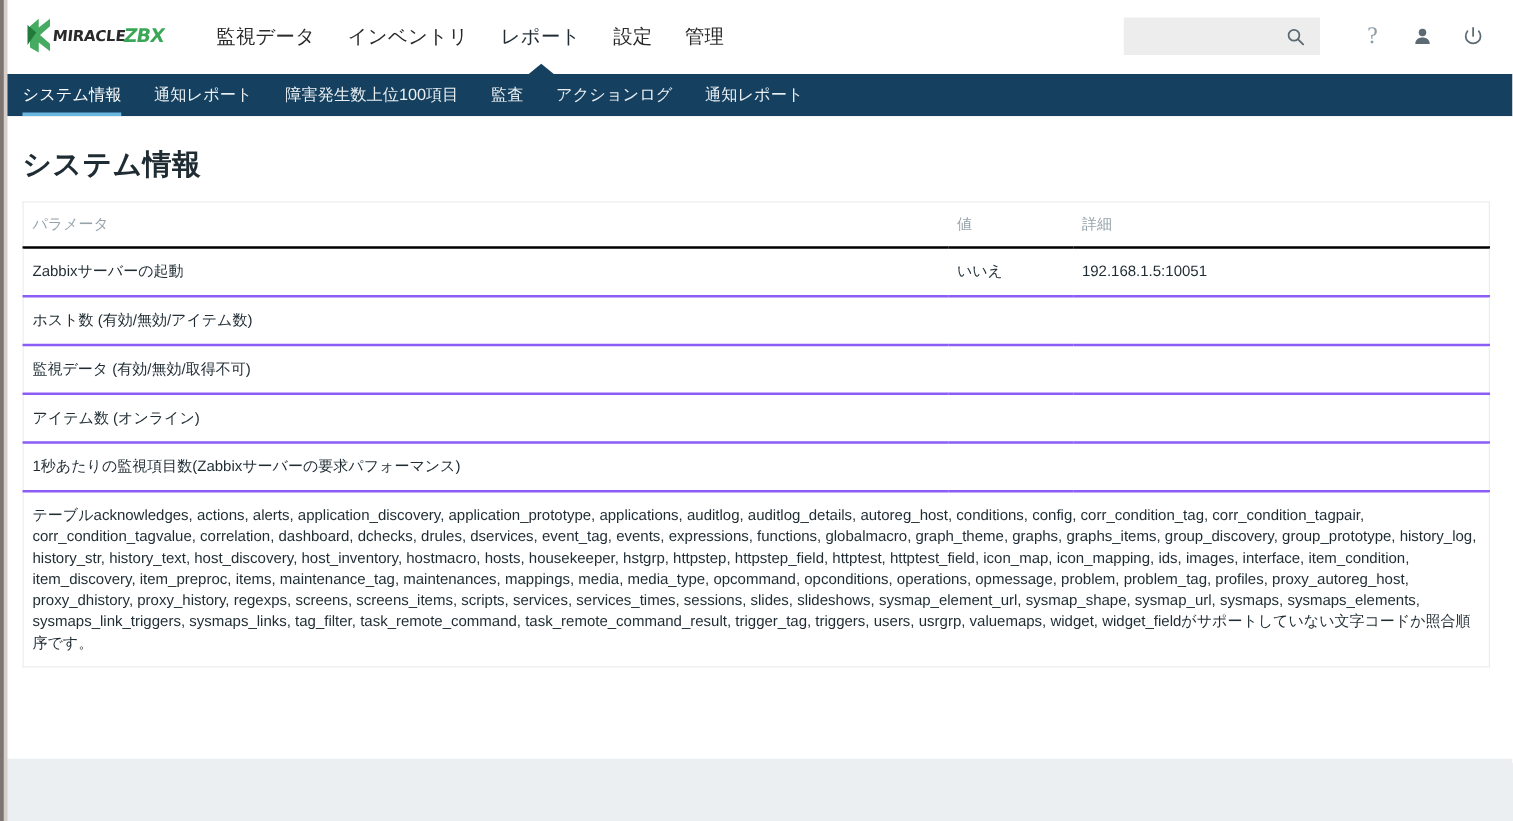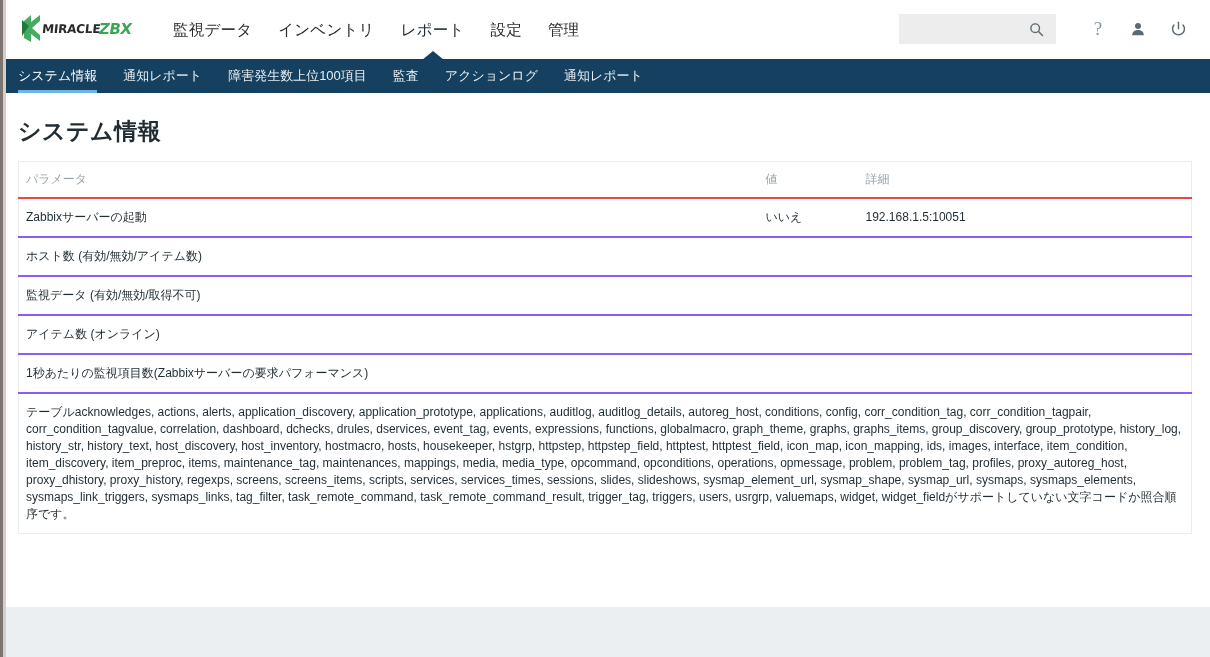--- a/index.html
+++ b/index.html
@@ -190,21 +190,21 @@
     border: 1px solid #ebeef0;
     table-layout: fixed;
   }
   table.sysinfo thead th {
     text-align: left;
     font-weight: normal;
     font-size: 12px;
     color: #97a3ab;
     padding: 9px 7px 9px 7px;
     background: #ffffff;
-    border-bottom: 2px solid #ef4444;
+    border-bottom: 2px solid #000000;
     height: 34px;
     vertical-align: middle;
   }
   table.sysinfo tbody td {
     padding: 10px 7px;
     font-size: 12px;
     color: #1f2c33;
     border-bottom: 2px solid #8b5cf6;
     height: 37px;
     vertical-align: middle;

